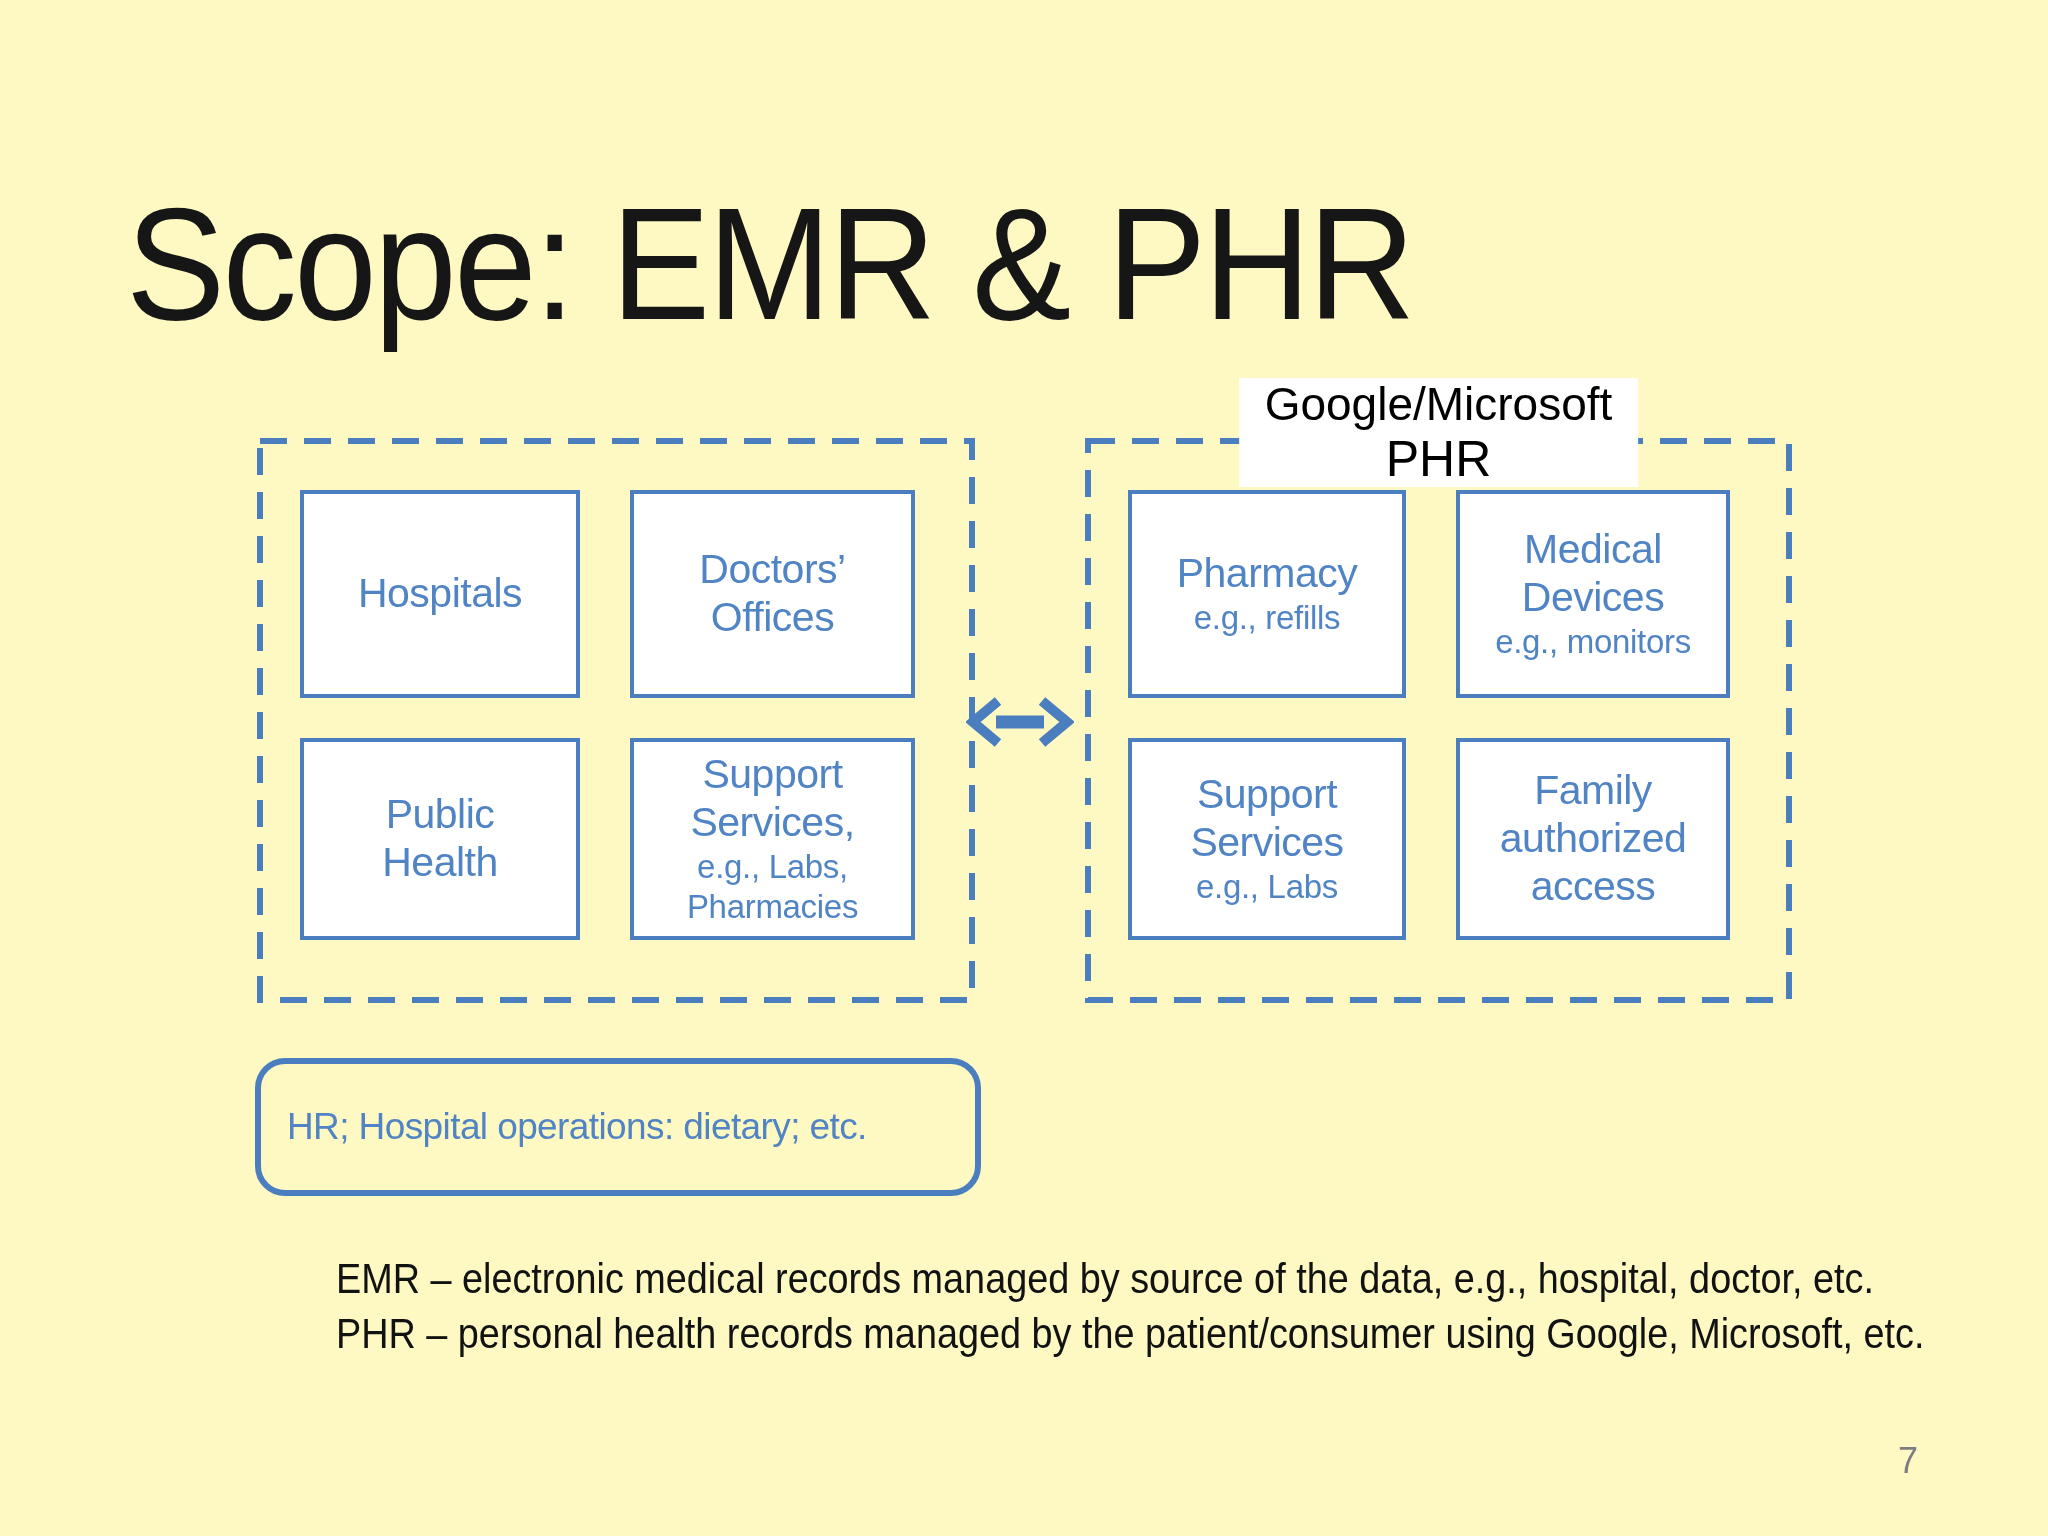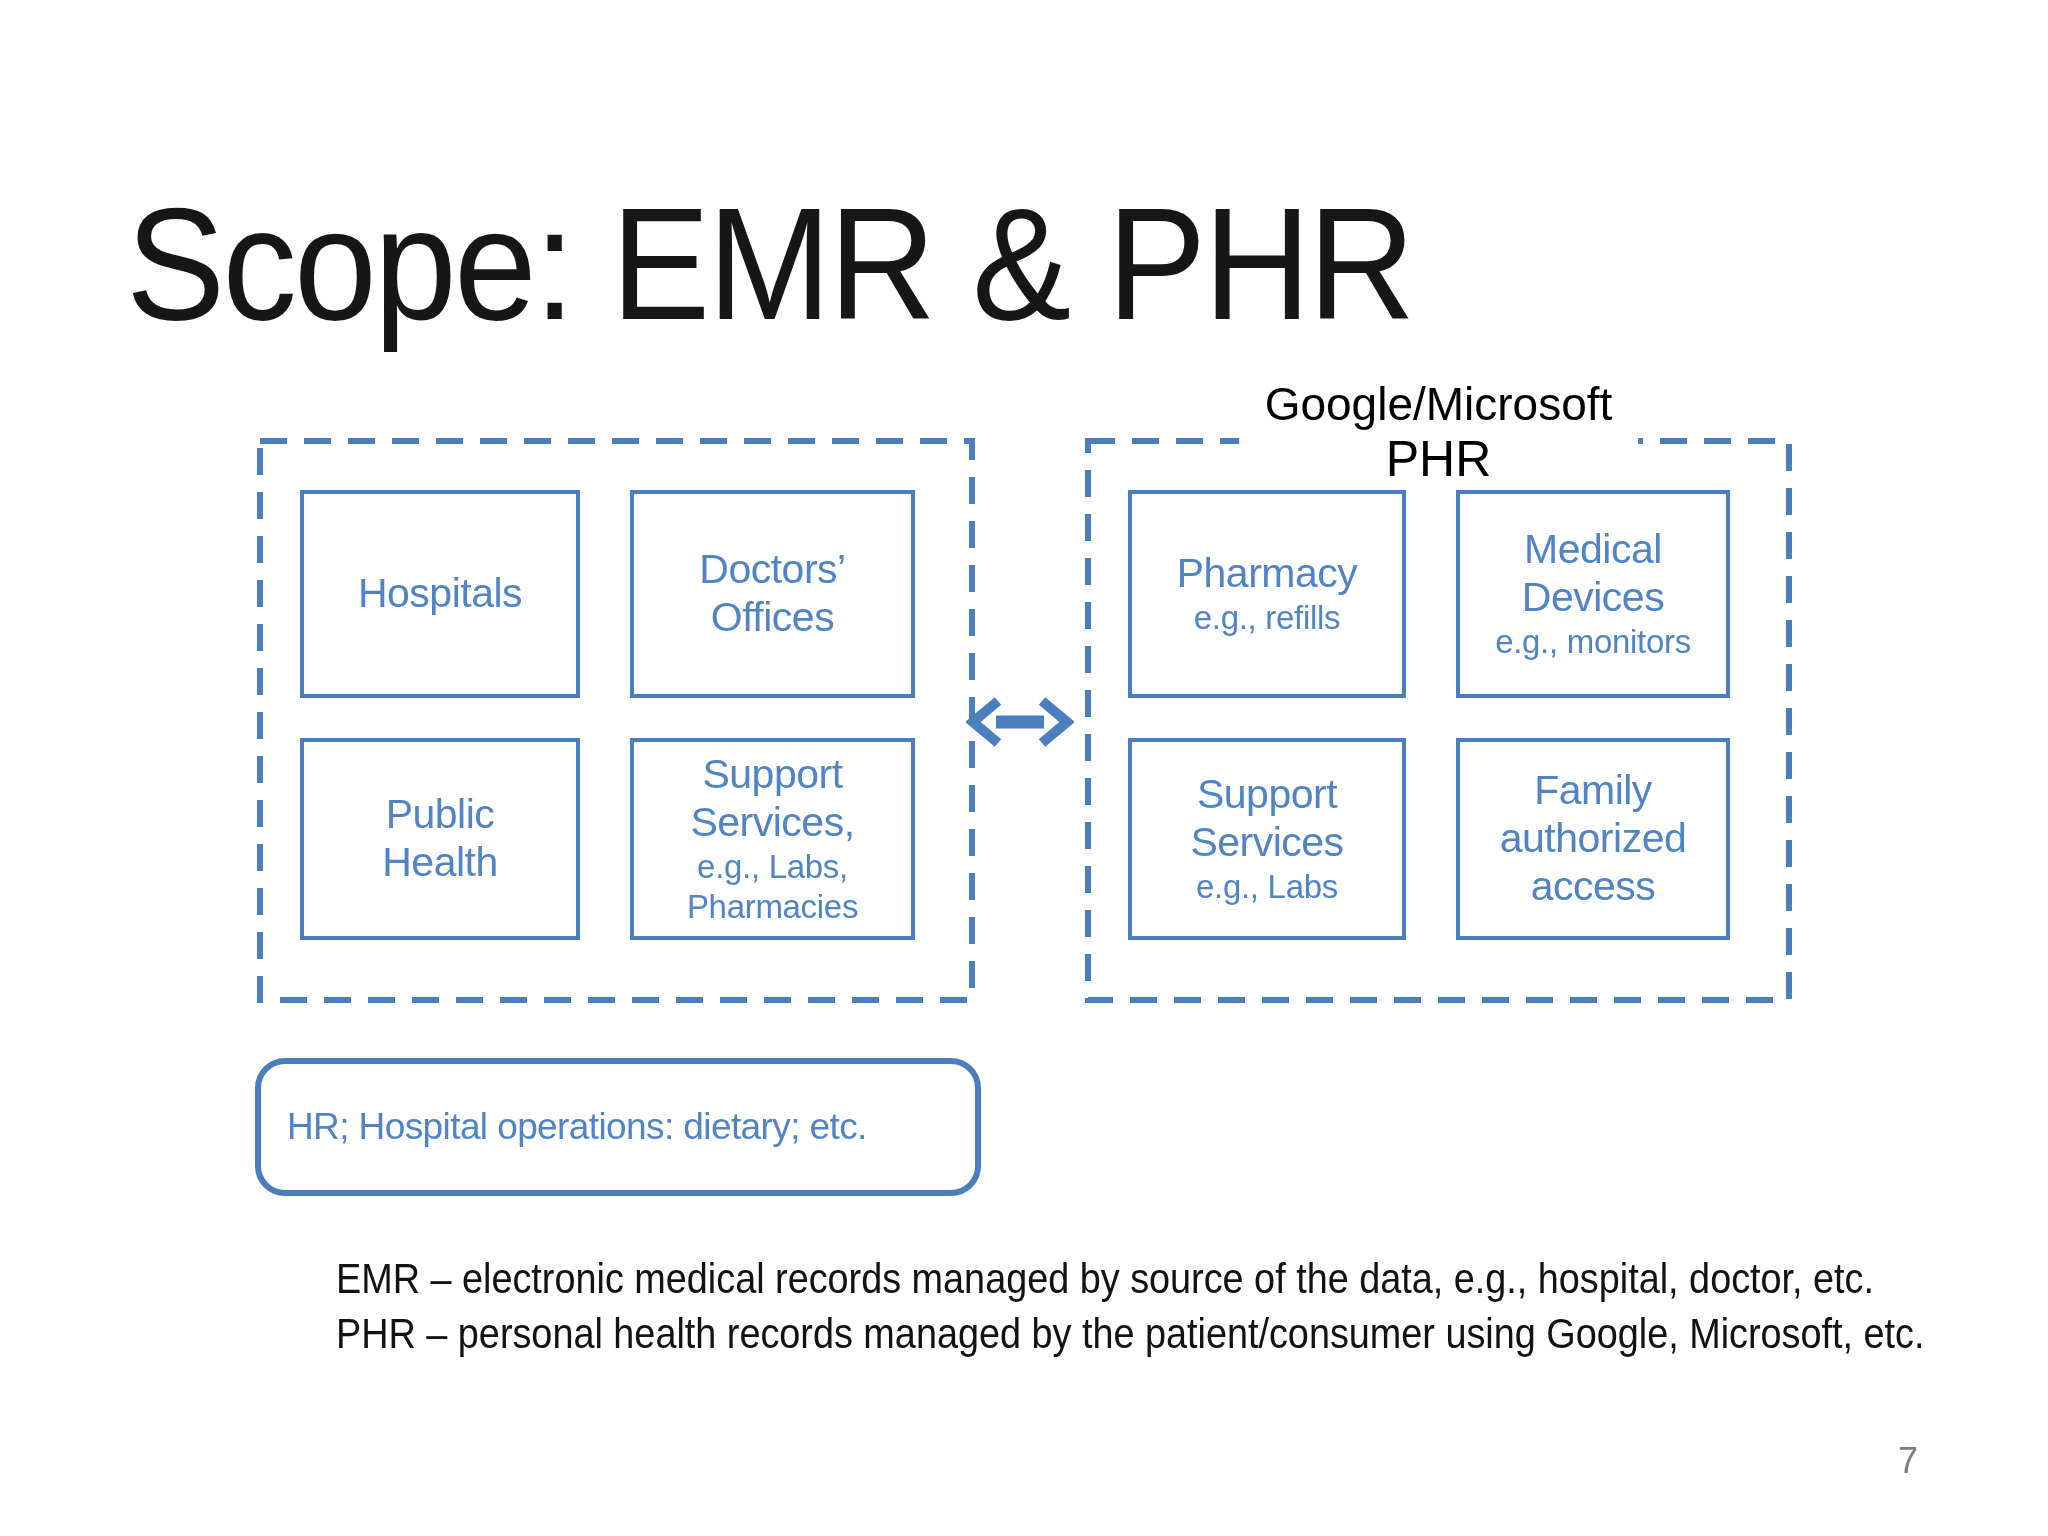--- a/index.html
+++ b/index.html
@@ -1,19 +1,19 @@
 <!DOCTYPE html>
 <html><head>
 <meta charset="utf-8">
 <style>
   html,body{margin:0;padding:0;background:#e8e8e8;}
   .slide{
     position:relative;
     width:2048px;height:1536px;
-    background:#ffffff;
+    background:#fef9c3;
     font-family:"Liberation Sans", sans-serif;
     overflow:hidden;
   }
   .title{
     position:absolute;left:126px;top:180px;
     font-size:160px;line-height:1.05;letter-spacing:-3px;
     color:#161616;white-space:nowrap;
     transform:scaleX(0.93);transform-origin:left top;
   }
   .group{position:absolute;top:438px;height:565px;}

